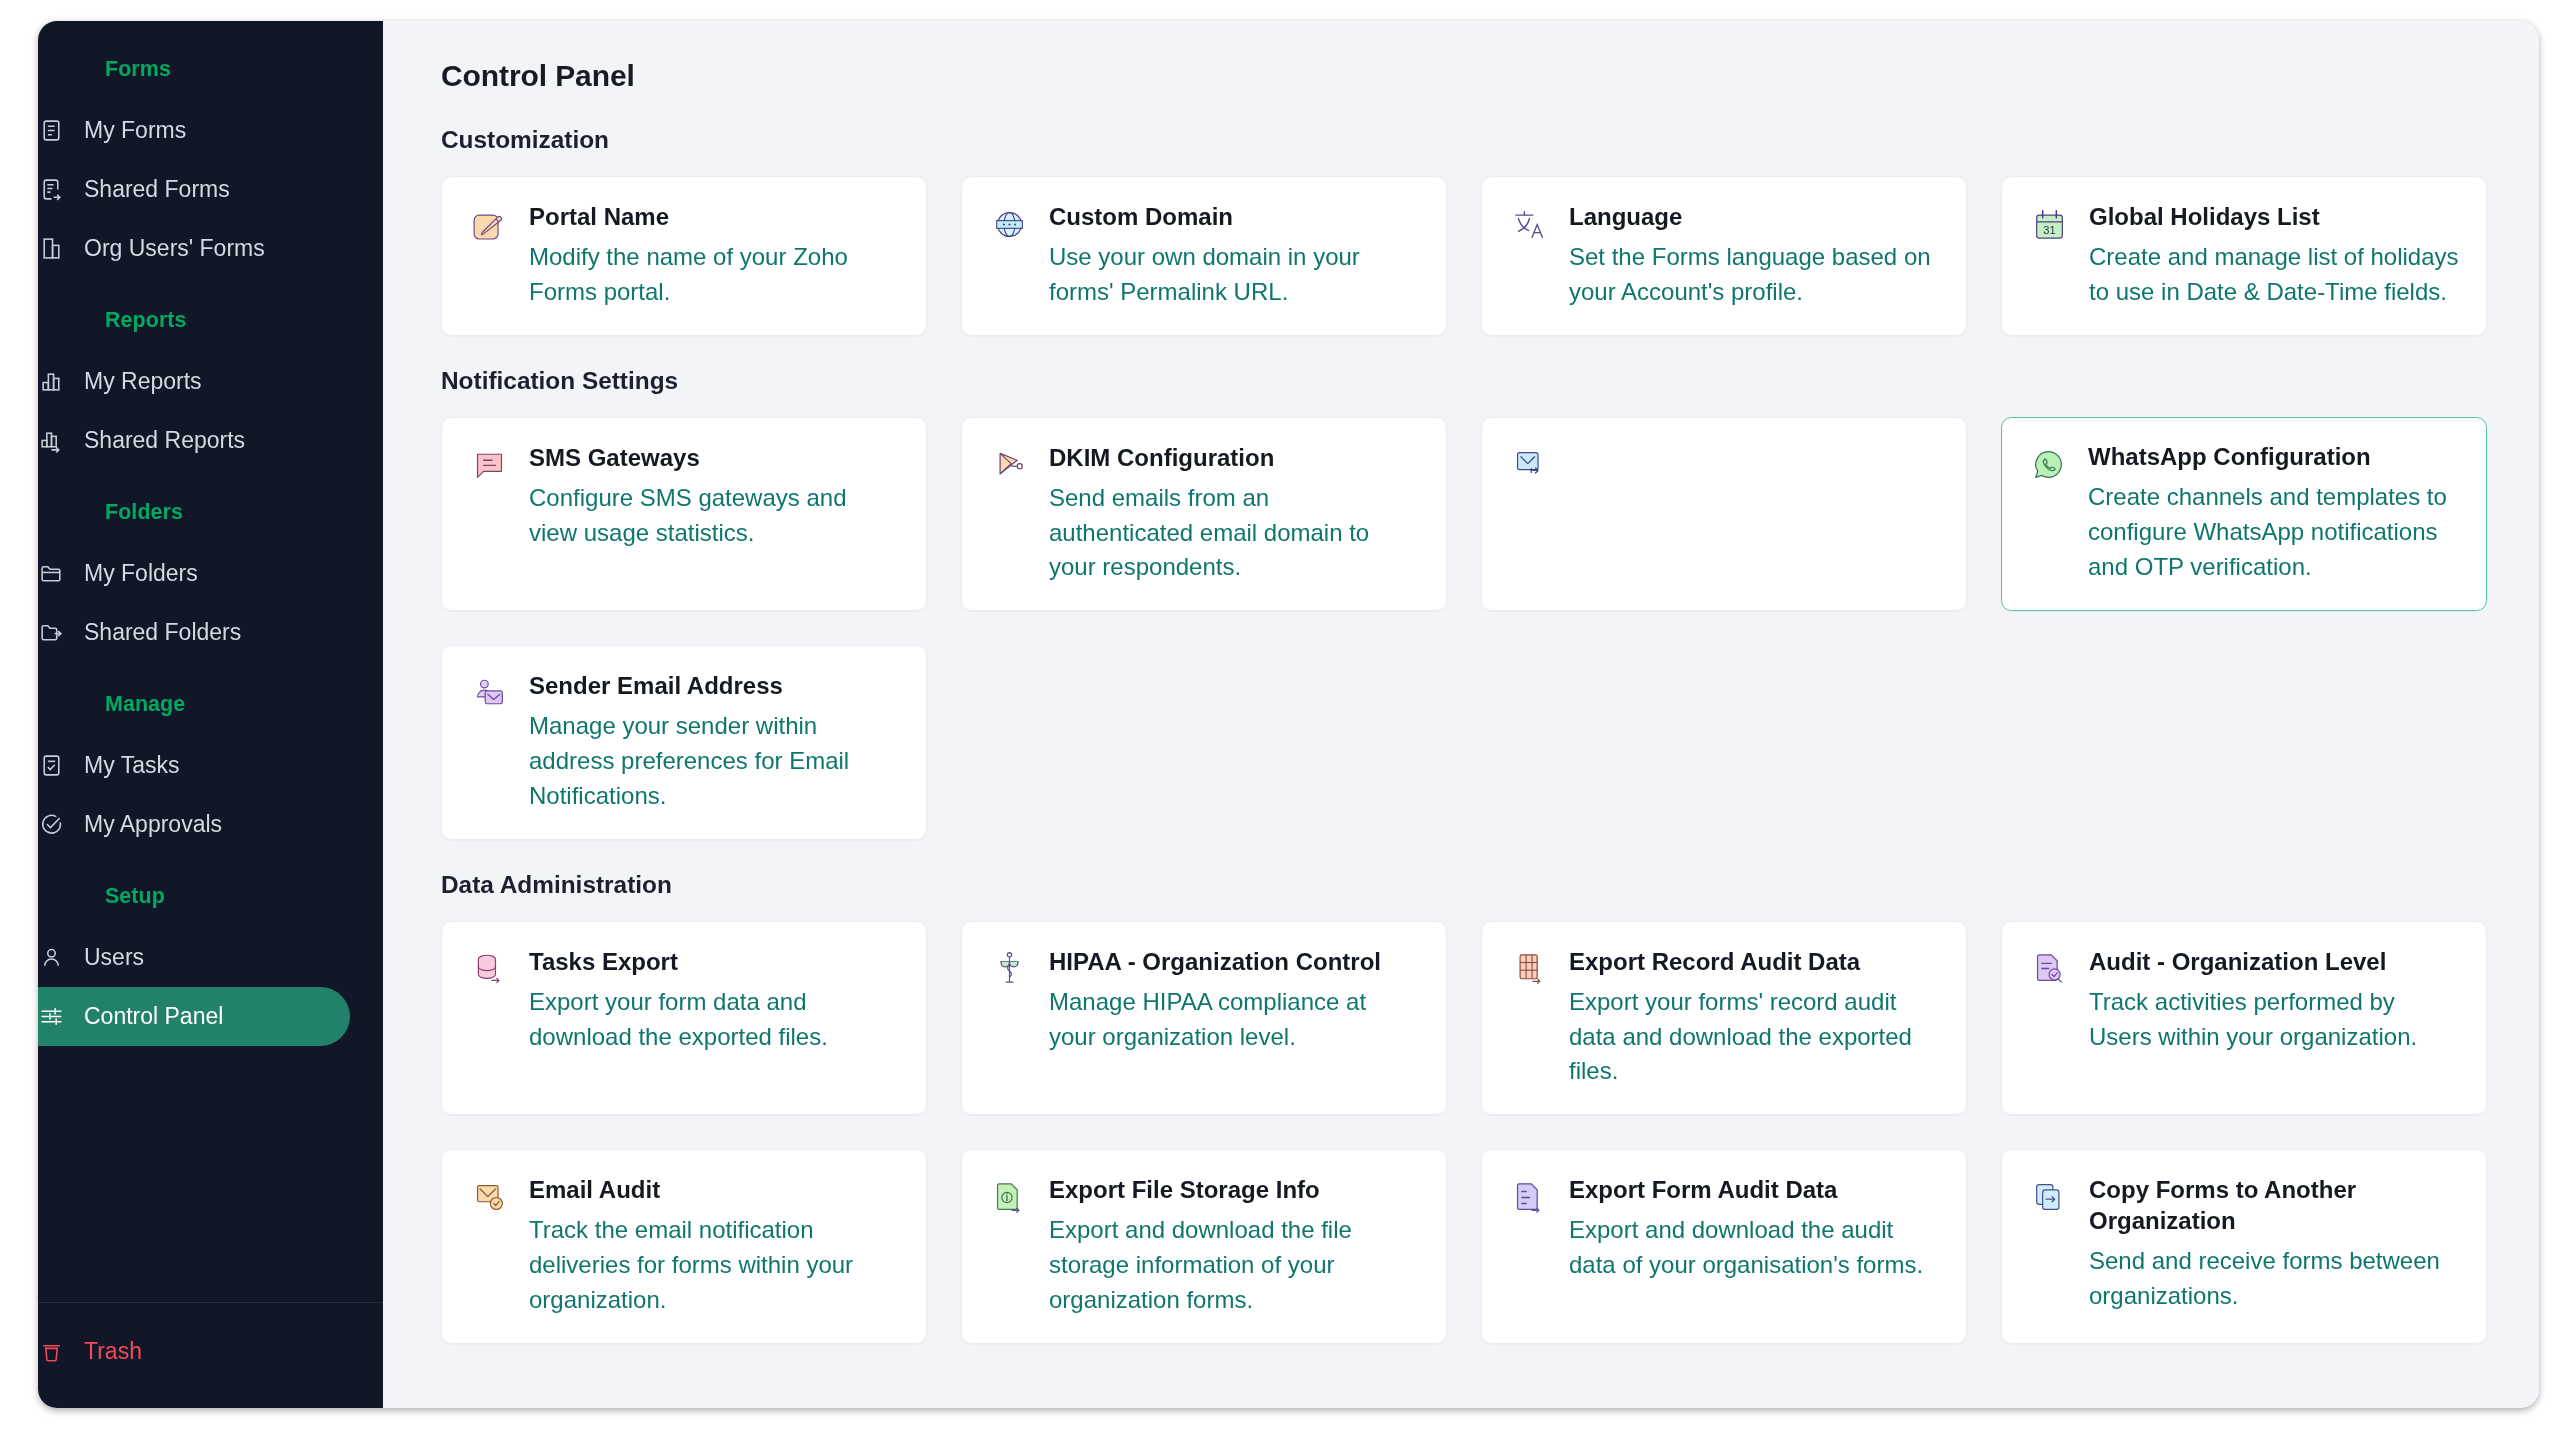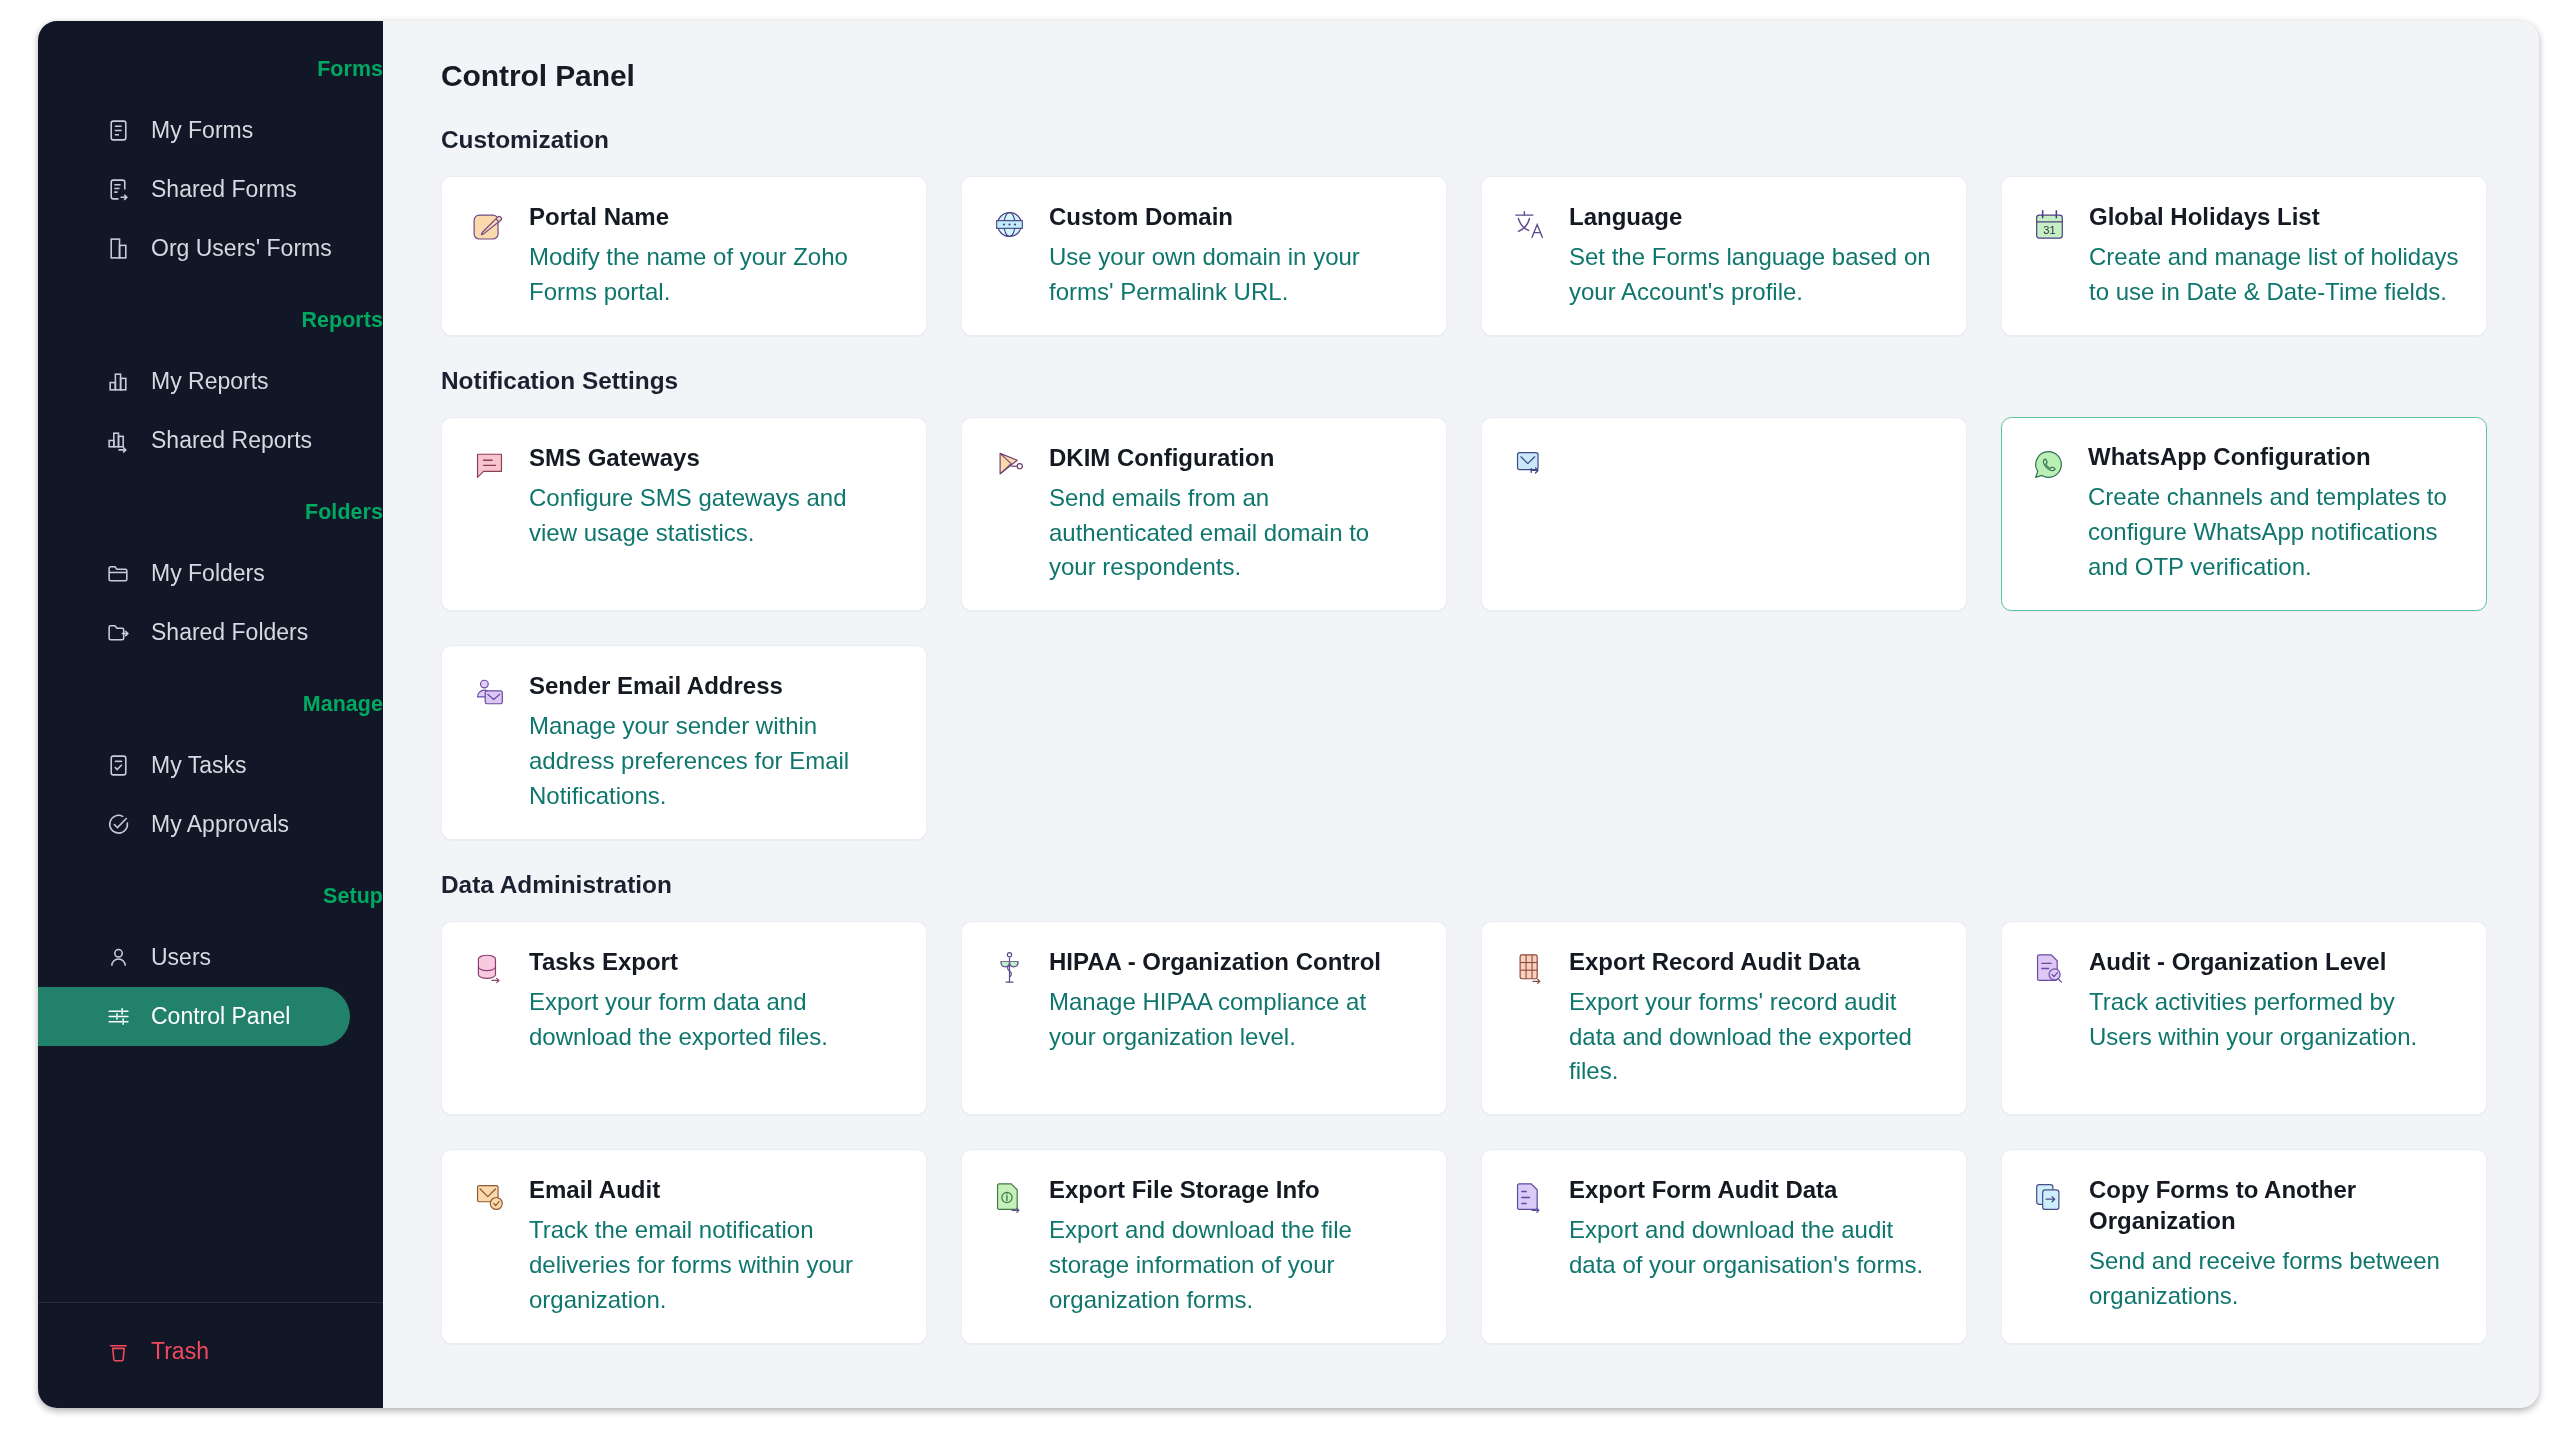--- a/index.html
+++ b/index.html
@@ -38,28 +38,26 @@
     padding-top: 36px;
     overflow: hidden;
   }
   .nav-group-title {
     color: #00a962;
     font-size: 21.4px;
     font-weight: bold;
     padding: 0 0 0 67px;
     margin-bottom: 19px;
     letter-spacing: 0.1px;
-    text-align: right;
   }
   .nav-group + .nav-group { margin-top: 30px; }
   .nav-item {
     display: flex;
     align-items: center;
     height: 59px;
-    padding-left: 67px;
     gap: 19px;
     color: #d5d9e0;
     font-size: 23px;
     border-top-right-radius: 33px;
     border-bottom-right-radius: 33px;
     margin-right: 33px;
     cursor: pointer;
   }
   .nav-item .nav-label { white-space: nowrap; }
   .nav-item.active {

